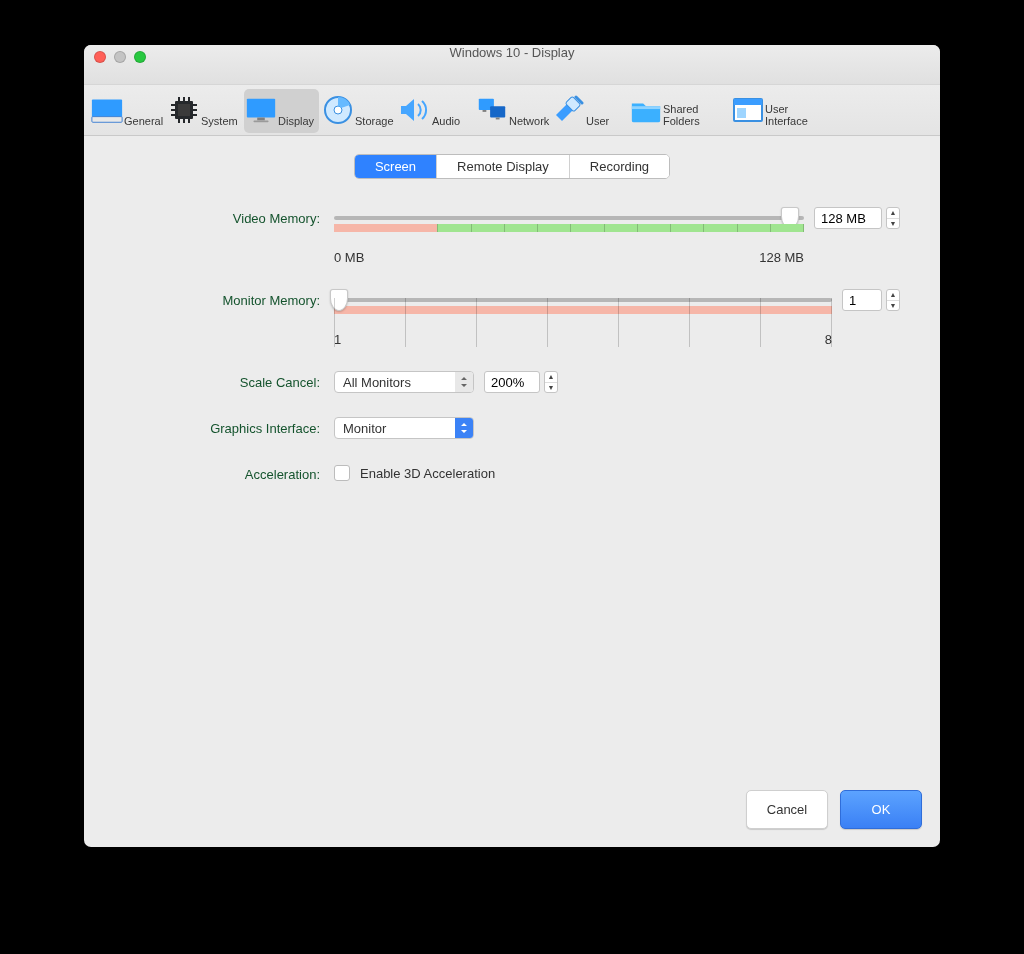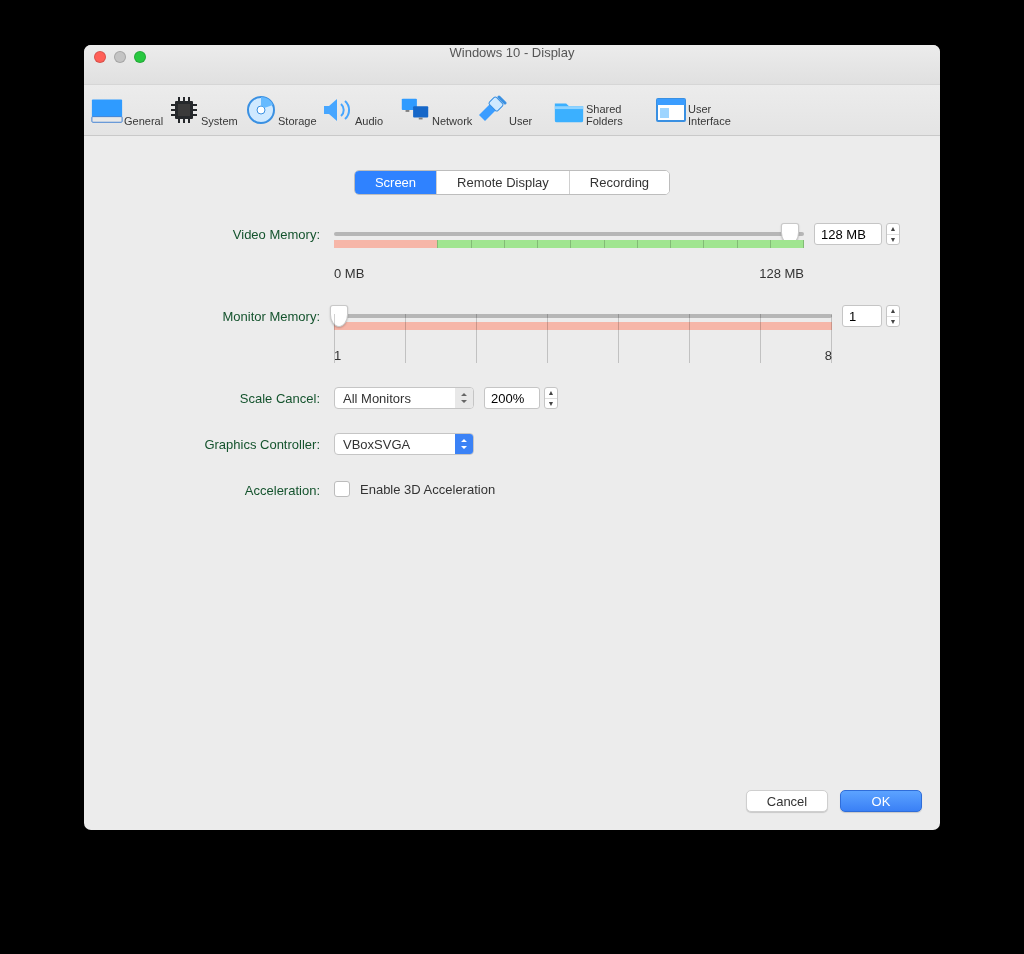--- a/index.html
+++ b/index.html
@@ -84,21 +84,21 @@
   .content {
     padding: 12px 0 0;
     background: #ececec;
     flex: 1;
     min-height: 640px;
     position: relative;
   }
   .seg {
     display: flex;
     justify-content: center;
-    margin-top: 22px;
+    margin-top: 6px;
   }
   .seg-inner {
     display: flex;
     border: 1px solid #bdbdbd;
     border-radius: 5px;
     overflow: hidden;
     background: #fff;
   }
   .seg-btn {
     padding: 4px 20px;
@@ -263,21 +263,21 @@
   
   .bottom-bar {
     display: flex;
     justify-content: flex-end;
     gap: 12px;
     padding: 14px 18px 18px;
     border-top: 0;
   }
   .btn {
     min-width: 82px;
-    height: 22px;
+    height: 39px;
     border-radius: 5px;
     font-size: 13px;
     display: flex;
     align-items: center;
     justify-content: center;
     box-shadow: 0 1px 1px rgba(0,0,0,.15);
     cursor: default;
   }
   .btn.secondary {
     background: #fff;
@@ -334,20 +334,30 @@
               <line x1="2" y1="20" x2="6" y2="20"></line>
               <line x1="24" y1="10" x2="28" y2="10"></line>
               <line x1="24" y1="15" x2="28" y2="15"></line>
               <line x1="24" y1="20" x2="28" y2="20"></line>
             </g>
           </svg>
       </div>
       <div class="lbl">System</div>
     </div>
 
+    <div class="toolbar-item active">
+      <div class="icon">
+        <svg width="36" height="30" viewBox="0 0 36 30">
+            <rect x="3" y="3" width="30" height="20" rx="1" fill="#2f9bff"></rect>
+            <rect x="14" y="23" width="8" height="3" fill="#7f7f7f"></rect>
+            <rect x="10" y="26" width="16" height="2" rx="1" fill="#9a9a9a"></rect>
+          </svg>
+      </div>
+      <div class="lbl">Display</div>
+    </div>
 
     <div class="toolbar-item">
       <div class="icon">
         <svg width="32" height="32" viewBox="0 0 32 32">
             <circle cx="16" cy="16" r="13" fill="#cfe9ff" stroke="#3a90e2" stroke-width="2"></circle>
             <circle cx="16" cy="16" r="4" fill="#fff" stroke="#3a90e2"></circle>
             <path d="M16 3 A13 13 0 0 1 28 11 L19 14 A4 4 0 0 0 16 12 Z" fill="#66baff"></path>
           </svg>
       </div>
       <div class="lbl">Storage</div>
@@ -509,24 +519,24 @@
         </div>
         <div class="num-field">
           <input class="num-input" style="width: 56px;" value="200%">
           <div class="stepper">
               <div>▲</div>
               <div>▼</div>
             </div>
         </div>
       </div>
 
-      <div class="form-label">Graphics Controller:</div>
+      <div class="form-label">Graphics Interface:</div>
       <div class="form-field">
         <div class="popup" style="min-width:140px">
-          <span>VBoxSVGA</span>
+          <span>Monitor</span>
           <div class="cap">
             <svg width="8" height="10" viewBox="0 0 8 10">
                 <path d="M4 0 L7 3 H1z M4 10 L1 7 H7z" fill="#fff"></path>
               </svg>
           </div>
         </div>
       </div>
 
       <div class="form-label">Acceleration:</div>
       <div class="form-field">

